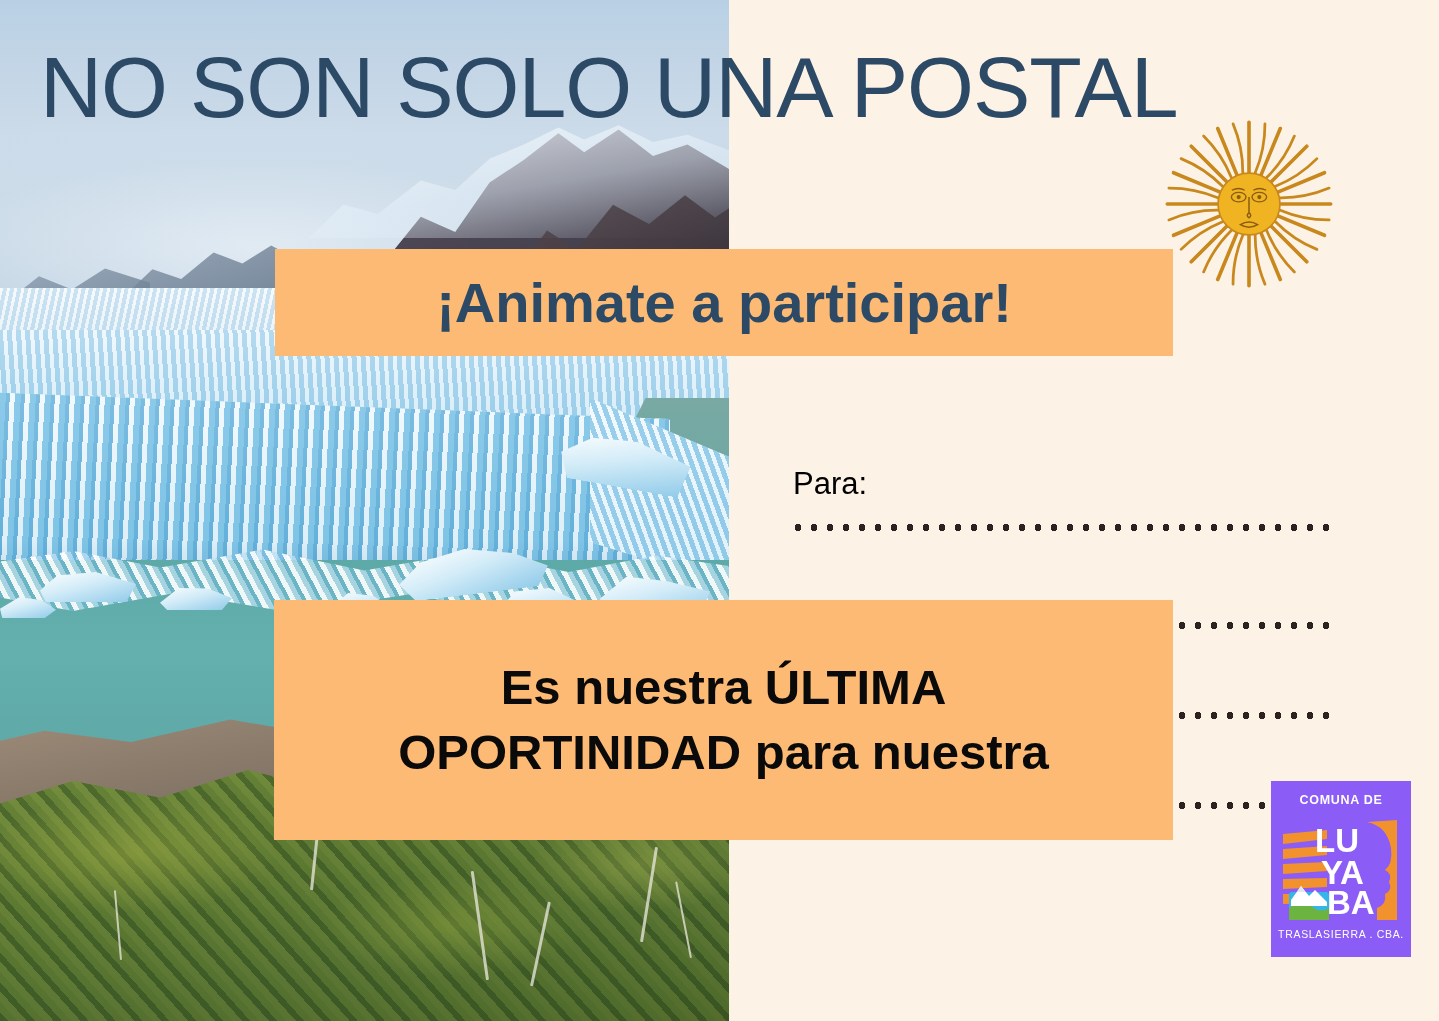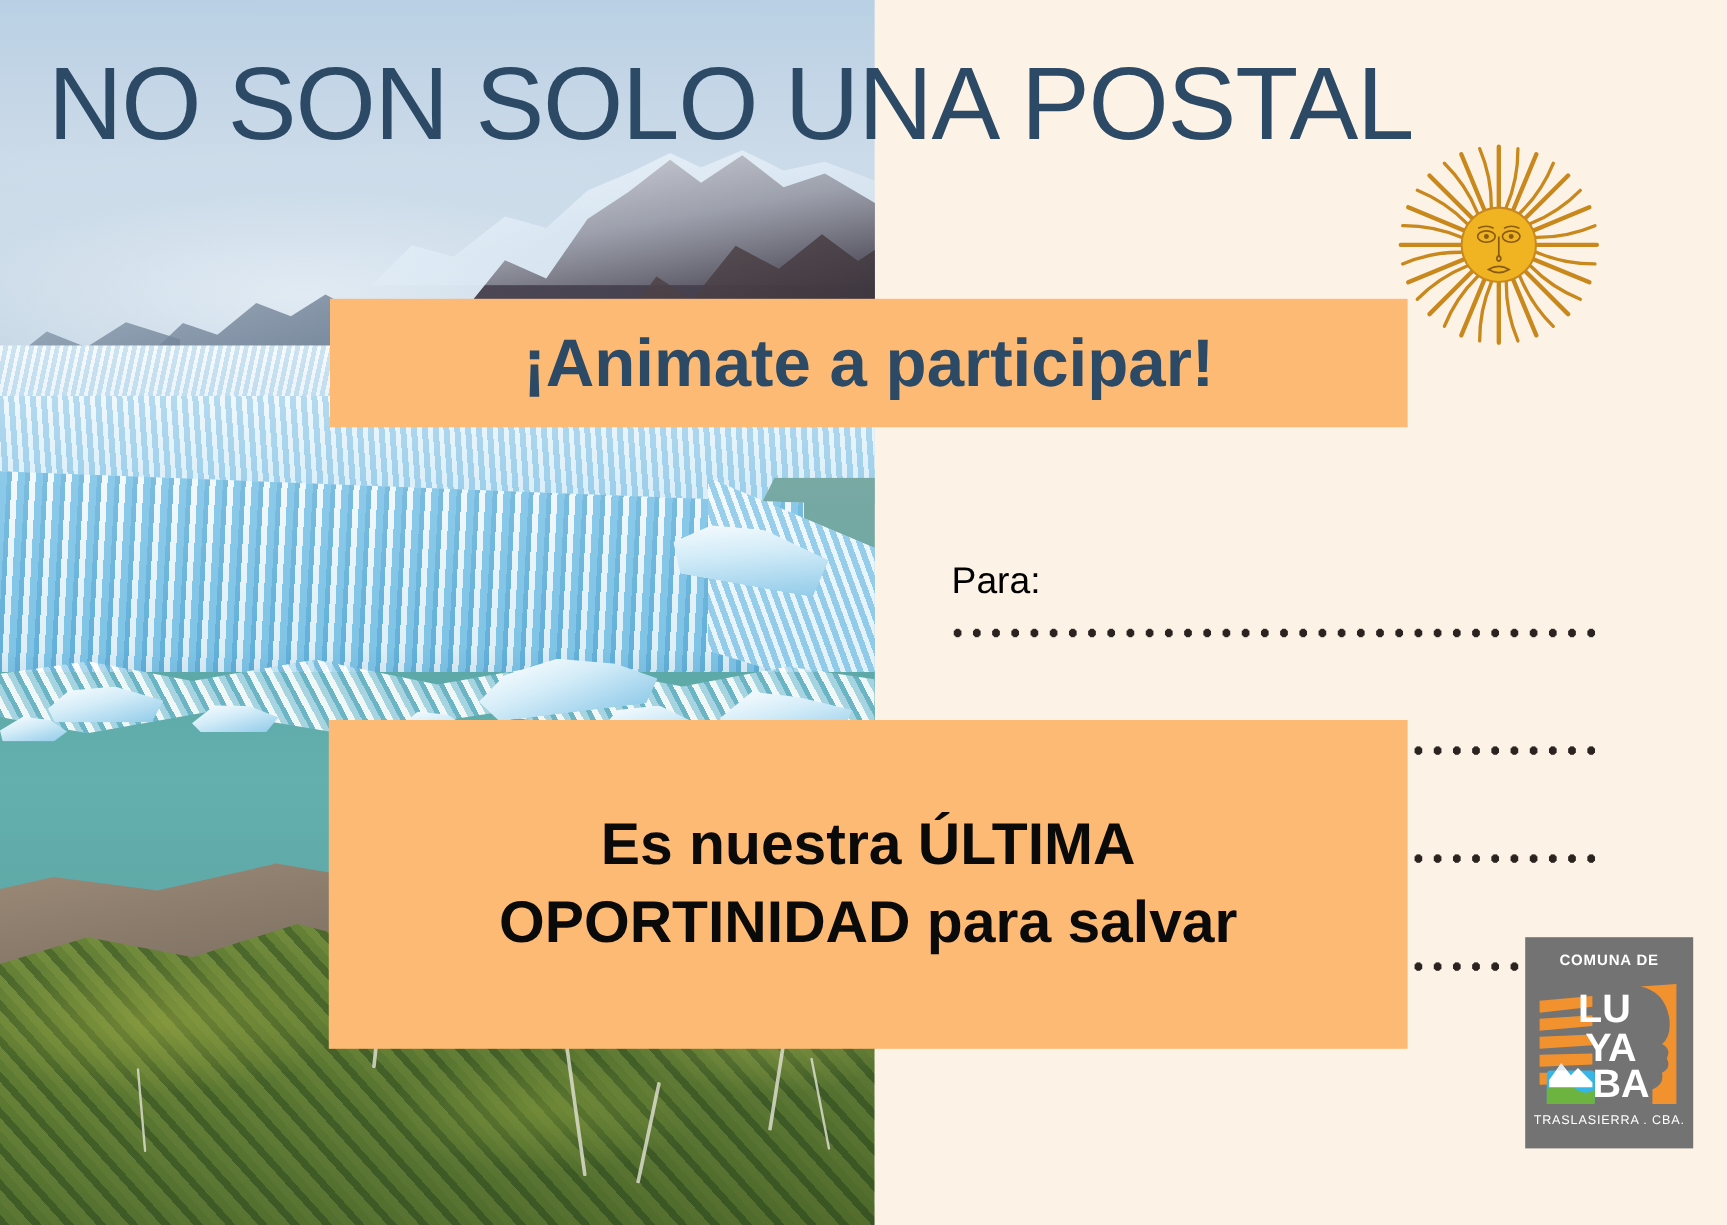--- a/index.html
+++ b/index.html
@@ -270,21 +270,21 @@
     font-size: 56px;
     font-weight: bold;
     color: #2c4a66;
     letter-spacing: 0px;
     line-height: 1;
   }
   #banner-message {
     left: 274px;
     top: 600px;
     width: 899px;
-    height: 274px;
+    height: 240px;
     flex-direction: column;
   }
   #banner-message-text {
     font-size: 49px;
     font-weight: bold;
     color: #0a0a0a;
     line-height: 1.33;
     padding: 0 22px;
   }
 
@@ -312,21 +312,21 @@
   #dotline-3 { left: 790px; top: 712px; width: 548px; }
   #dotline-4 { left: 790px; top: 802px; width: 548px; }
 
   
   #logo {
     position: absolute;
     left: 1271px;
     top: 781px;
     width: 140px;
     height: 176px;
-    background: #737373;
+    background: #8b5cf6;
     z-index: 26;
     display: flex;
     flex-direction: column;
     align-items: center;
   }
   #logo-top-text {
     color: #ffffff;
     font-size: 12.5px;
     font-weight: bold;
     letter-spacing: 0.7px;
@@ -451,21 +451,21 @@
   <div id="para-label">Para:</div>
 
   <div class="dotline" id="dotline-1"></div>
   <div class="dotline" id="dotline-2"></div>
   <div class="dotline" id="dotline-3"></div>
   <div class="dotline" id="dotline-4"></div>
 
   <div class="banner" id="banner-message">
     <div id="banner-message-text">
       <div>Es nuestra ÚLTIMA</div>
-      <div>OPORTINIDAD para salvar</div>
+      <div>OPORTINIDAD para nuestra</div>
     </div>
   </div>
 
   <div id="logo">
     <div id="logo-top-text">COMUNA DE</div>
 
     <div id="logo-art">
       <svg viewBox="0 0 132 122" width="132" height="122" aria-hidden="true">
 
         <g fill="#f2922e">

